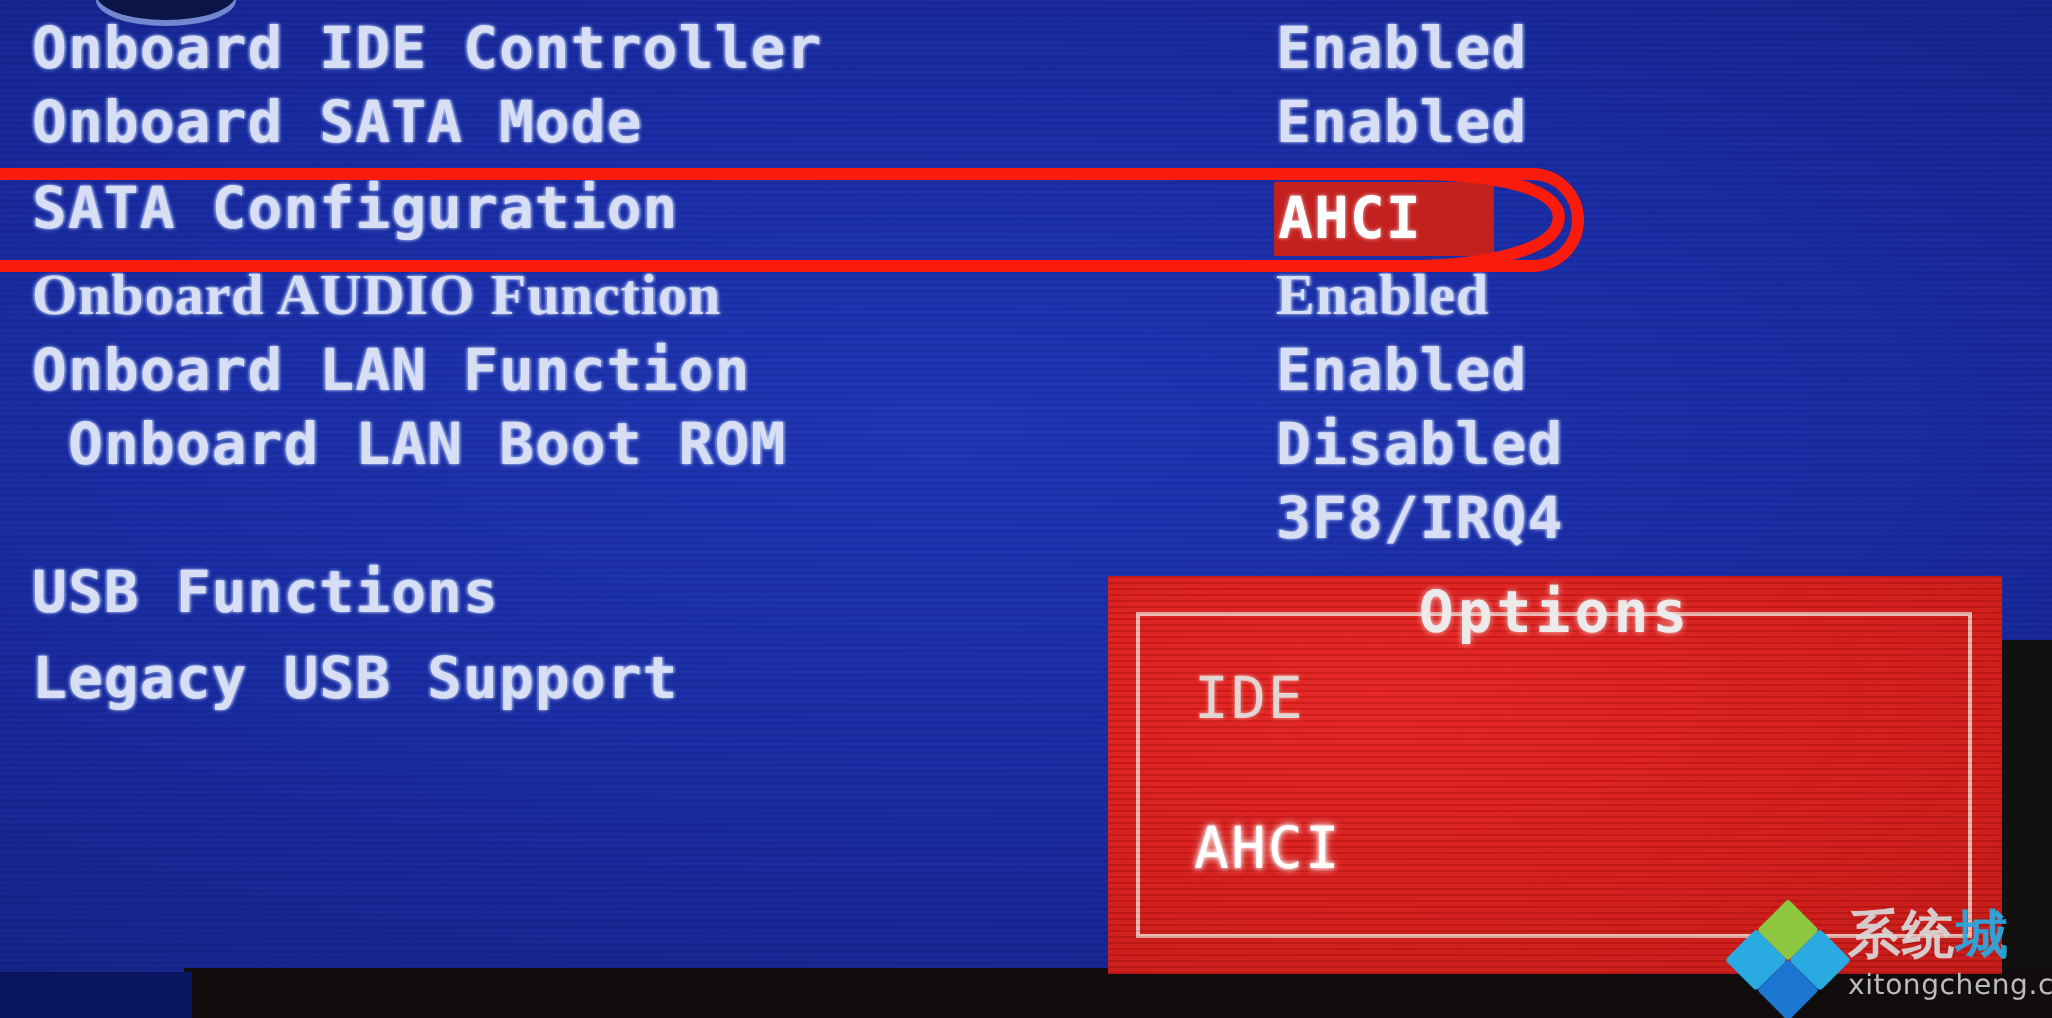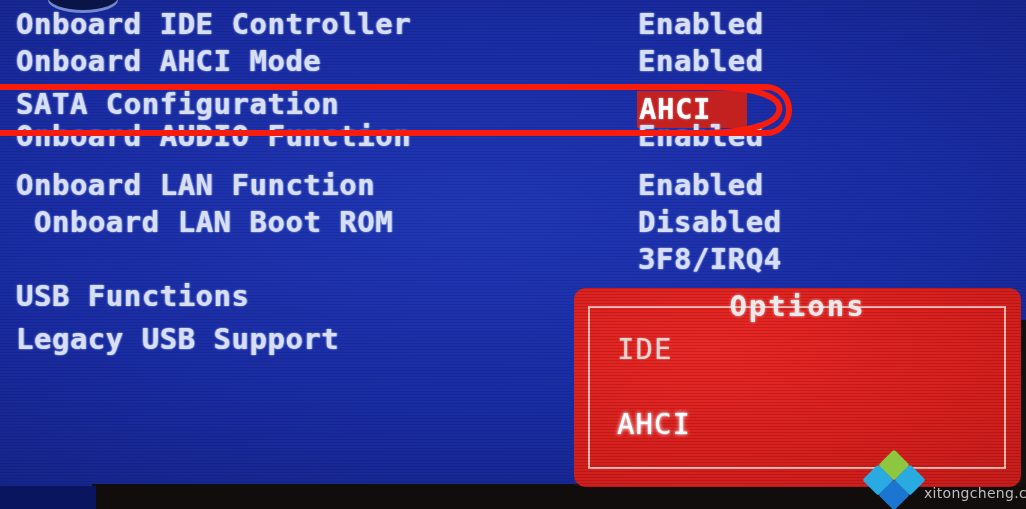--- a/index.html
+++ b/index.html
@@ -125,29 +125,28 @@
     left: 700px;
     top: 84px;
     width: 92px;
     height: 52px;
     pointer-events: none;
   }
 
   
   #options-box {
     position: absolute;
-    left: 574px;
+    left: 554px;
     top: 288px;
     width: 447px;
     height: 199px;
     background: #d61b19;
     background-image:
       radial-gradient(ellipse 130% 120% at 30% 30%, #e5221f 0%, #d41a18 45%, #b61513 100%);
     box-sizing: border-box;
-    border-radius: 12px;
   }
   #options-box::after {
     content: "";
     position: absolute;
     inset: 0;
     background: repeating-linear-gradient(0deg, rgba(0,0,0,0.09) 0px, rgba(0,0,0,0.09) 1px, rgba(255,255,255,0.03) 1px, rgba(255,255,255,0.03) 3px);
     pointer-events: none;
   }
   .opt-inner-border {
     position: absolute;
@@ -255,30 +254,30 @@
   <div class="top-oval"></div>
 
   <div id="menu-rows">
 
     <div class="row" style="top:6px;">
       <span class="lbl">Onboard IDE Controller</span>
       <span class="val">Enabled</span>
     </div>
 
     <div class="row" style="top:43px;">
-      <span class="lbl">Onboard AHCI Mode</span>
+      <span class="lbl">Onboard SATA Mode</span>
       <span class="val">Enabled</span>
     </div>
 
     <div class="row" style="top:86px;">
       <span class="lbl">SATA Configuration</span>
       <span class="val selected">AHCI</span>
     </div>
 
-    <div class="row" style="top:118px;">
+    <div class="row" style="top:130px;font-family:Liberation Serif, serif;">
       <span class="lbl">Onboard AUDIO Function</span>
       <span class="val">Enabled</span>
     </div>
 
     <div class="row" style="top:167px;">
       <span class="lbl">Onboard LAN Function</span>
       <span class="val">Enabled</span>
     </div>
 
     <div class="row" style="top:204px;">
@@ -318,16 +317,17 @@
     <div class="opt-item current" style="top:118px;">AHCI</div>
   </div>
 
   <div id="watermark">
     <div class="wm-logo">
       <span class="dia green"></span>
       <span class="dia cyan-l"></span>
       <span class="dia cyan-r"></span>
       <span class="dia blue-b"></span>
     </div>
+    <div class="wm-cn"><span>系统</span><span class="blue">城</span></div>
     <div class="wm-url">xitongcheng.com</div>
   </div>
 
 </div>
 
 </body></html>

